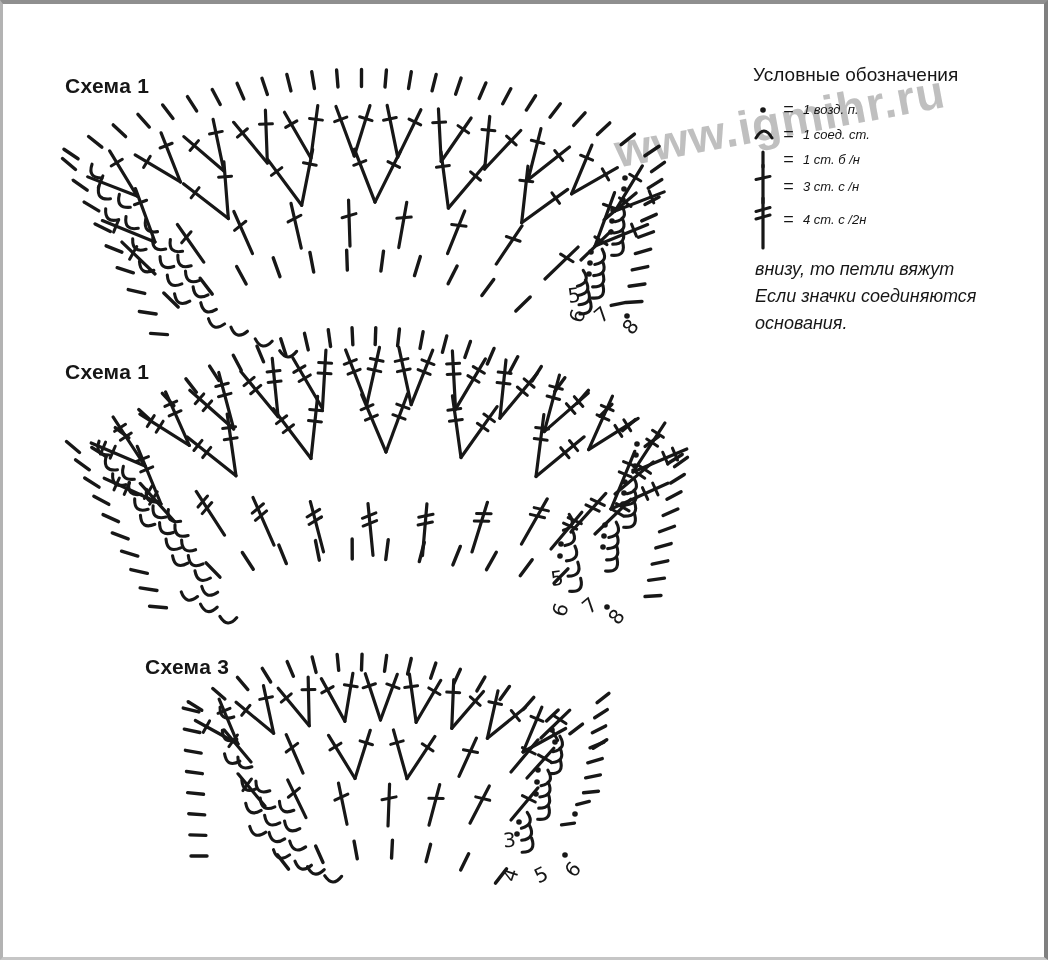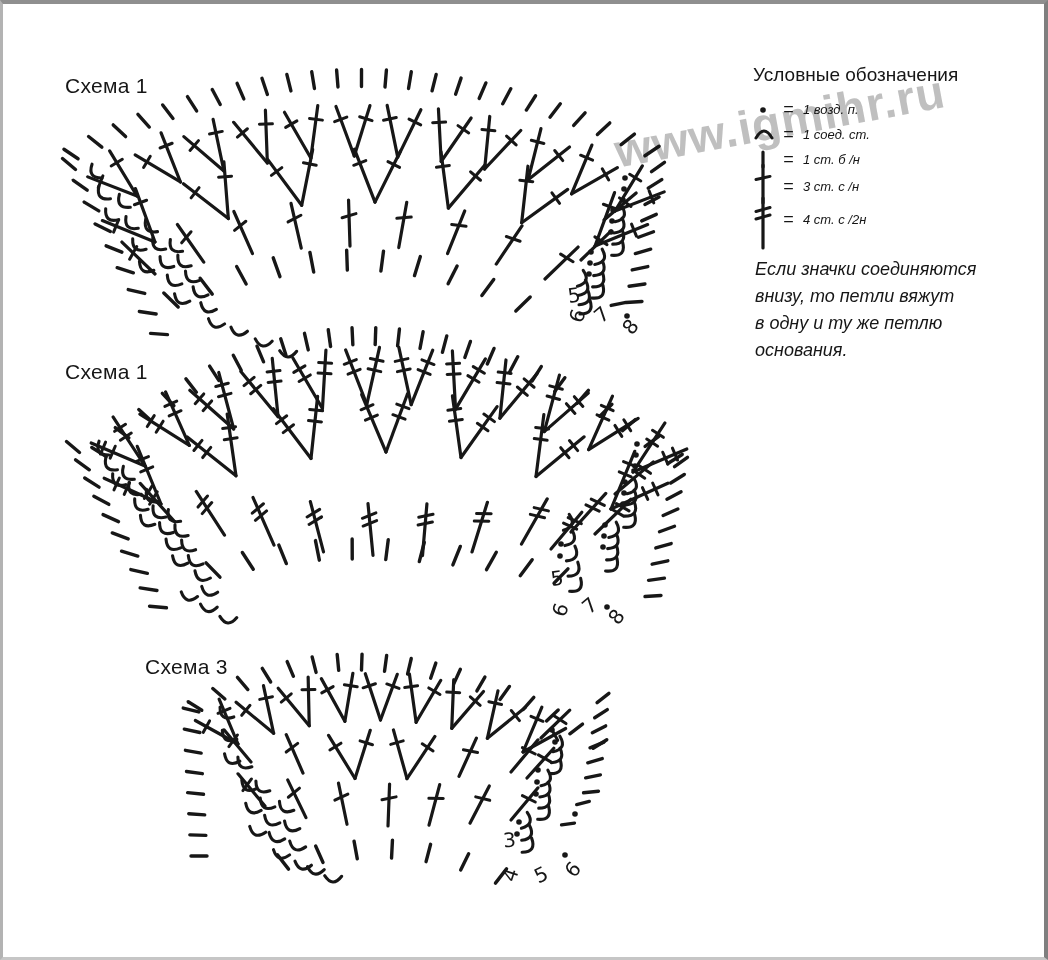--- a/index.html
+++ b/index.html
@@ -9,21 +9,21 @@
     border-top:4px solid #8f8f8f;border-left:3px solid #b3b3b3;
     border-right:4px solid #7f7f7f;border-bottom:3px solid #c6c6c6;
   }
   .watermark{
     position:absolute;left:612px;top:120px;z-index:1;white-space:nowrap;
     font-size:47px;font-weight:bold;letter-spacing:1px;color:#b5b5b5;opacity:.85;
     transform:rotate(-10.5deg);transform-origin:0 50%;
     font-family:"Liberation Sans",sans-serif;
   }
   #chart{position:absolute;left:0;top:0;z-index:2;}
-  .schema-title{position:absolute;z-index:3;font-weight:normal;font-size:21px;color:#161616;letter-spacing:.3px;}
+  .schema-title{position:absolute;z-index:3;font-weight:bold;font-size:21px;color:#161616;letter-spacing:.3px;}
   .legend{position:absolute;left:750px;top:60px;z-index:3;color:#161616;}
   .legend-title{font-weight:normal;font-size:19px;white-space:nowrap;}
   .legend-items{position:relative;margin-top:10px;height:190px;width:230px;}
   .legend-item{position:absolute;left:0;display:flex;align-items:center;height:26px;}
   .legend-item:nth-child(1){top:0px;}
   .legend-item:nth-child(2){top:25px;}
   .legend-item:nth-child(3){top:50px;}
   .legend-item:nth-child(4){top:77px;}
   .legend-item:nth-child(5){top:110px;}
   .lsym{width:30px;height:26px;display:inline-block;}
@@ -1451,19 +1451,18 @@
               </g>
             </svg>
           </span>
         <span class="legend-eq">=</span>
         <span class="legend-label">4 ст. с /2н</span>
       </div>
     </div>
   </div>
 
   <div class="note">
+    <div>внизу, то петли вяжут</div>
     <div>Если значки соединяются</div>
-    <div>внизу, то петли вяжут</div>
-    <div>в одну и ту же петлю</div>
     <div>основания.</div>
   </div>
 
 </div>
 
 </body></html>

